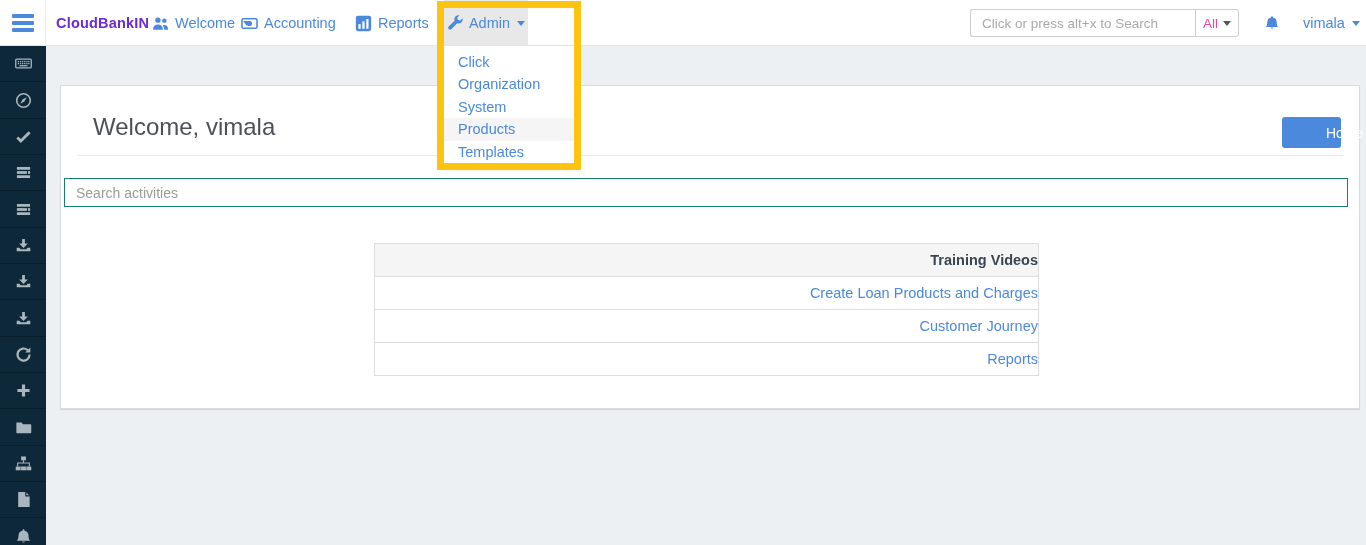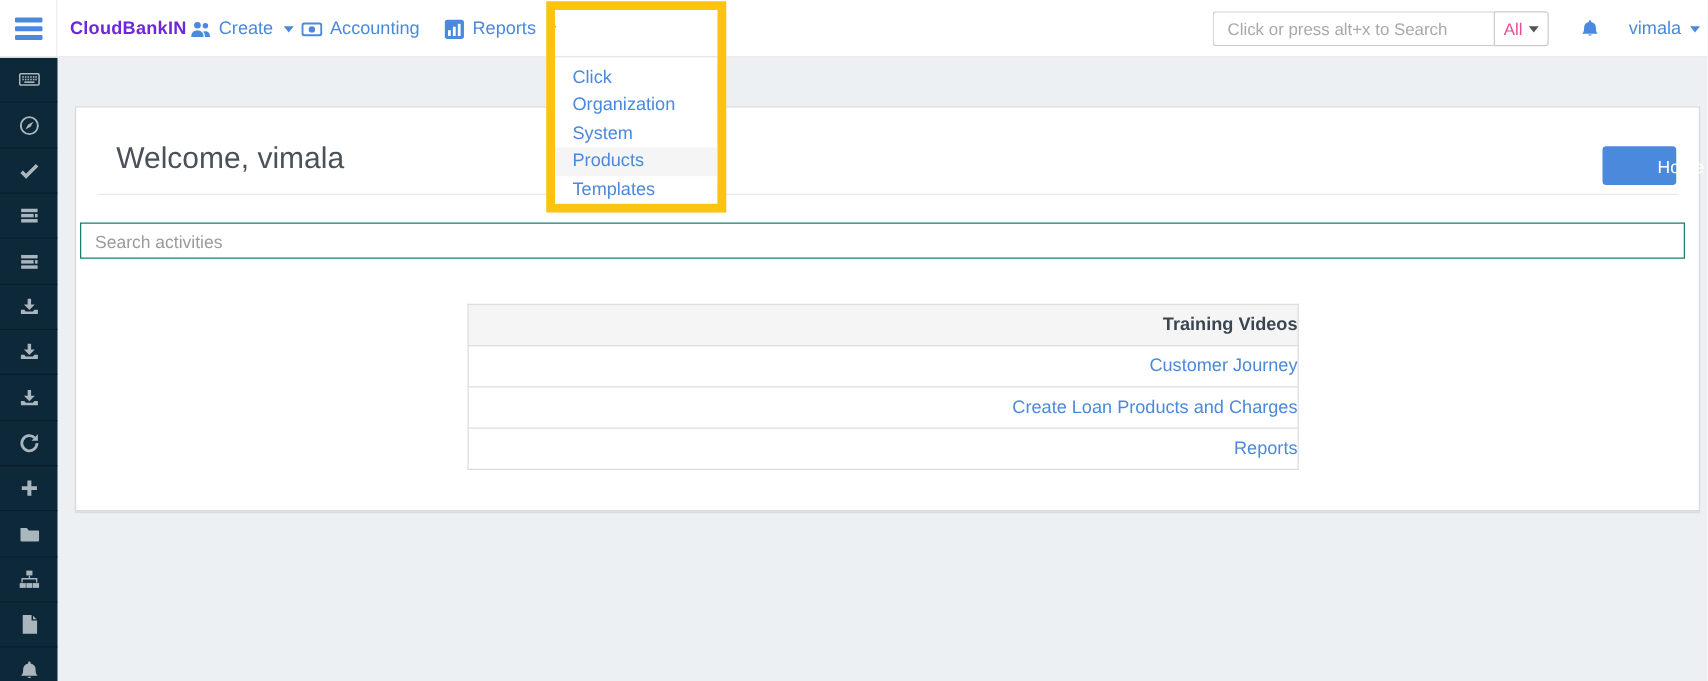--- a/index.html
+++ b/index.html
@@ -73,21 +73,21 @@
 
   <div class="nav-item" id="nav-clients">
     <span class="nav-icon">
         <svg viewBox="0 0 16 16">
           <circle cx="5.6" cy="4.9" r="2.5"></circle>
           <circle cx="11.6" cy="5.3" r="2.1"></circle>
           <path d="M1 13.2c0-2.8 2-4.3 4.6-4.3s4.6 1.5 4.6 4.3v.6H1z"></path>
           <path d="M11.3 13.8v-.6c0-1.5-.5-2.7-1.4-3.5.5-.2 1.1-.3 1.7-.3 2.1 0 3.4 1.3 3.4 3.4v1z"></path>
         </svg>
       </span>
-    <span>Create</span>
+    <span>Welcome</span>
     <span class="caret"></span>
   </div>
   <div class="nav-item" id="nav-accounting">
     <span class="nav-icon">
         <svg viewBox="0 0 16 16">
           <rect x="0.9" y="3.6" width="14.2" height="8.8" rx="1.3" fill="none" stroke="currentColor" stroke-width="1.5"></rect>
           <circle cx="8" cy="8" r="2.4"></circle>
         </svg>
       </span>
     <span>Accounting</span>
@@ -95,20 +95,29 @@
   <div class="nav-item" id="nav-reports">
     <span class="nav-icon">
         <svg viewBox="0 0 16 16">
           <rect x="0.8" y="0.8" width="14.4" height="14.4" rx="2"></rect>
           <rect x="3.2" y="8.6" width="2.1" height="4.4" fill="#fff"></rect>
           <rect x="6.9" y="6" width="2.1" height="7" fill="#fff"></rect>
           <rect x="10.6" y="3.8" width="2.1" height="9.2" fill="#fff"></rect>
         </svg>
       </span>
     <span>Reports</span>
+    <span class="caret"></span>
+  </div>
+  <div class="nav-admin">
+    <span class="nav-icon">
+        <svg viewBox="0 0 16 16">
+          <path d="M14.6 3.1a3.8 3.8 0 0 1-5 4.6l-5.4 5.4a1.7 1.7 0 1 1-2.4-2.4l5.4-5.4a3.8 3.8 0 0 1 4.6-5l-2.1 2.1.5 2.3 2.3.5z"></path>
+        </svg>
+      </span>
+    <span>Admin</span>
     <span class="caret"></span>
   </div>
 
   <div class="search-group">
     <input class="nav-search" type="text" placeholder="Click or press alt+x to Search" style="">
     <button class="all-btn">
       <span>All</span>
       <span class="caret"></span>
     </button>
   </div>
@@ -266,24 +275,24 @@
   <div class="card-hr"></div>
   <input class="activities-input" type="text" placeholder="Search activities" style="">
   <table class="tv-table">
     <thead>
       <tr>
         <th>Training Videos</th>
       </tr>
     </thead>
     <tbody>
       <tr>
-        <td><a class="tv-link">Customer Journey</a></td>
+        <td><a class="tv-link">Create Loan Products and Charges</a></td>
       </tr>
       <tr>
-        <td><a class="tv-link">Create Loan Products and Charges</a></td>
+        <td><a class="tv-link">Customer Journey</a></td>
       </tr>
       <tr>
         <td><a class="tv-link">Reports</a></td>
       </tr>
     </tbody>
   </table>
 </div>
 
 <div class="admin-menu">
   <div class="menu-item">Click</div>

